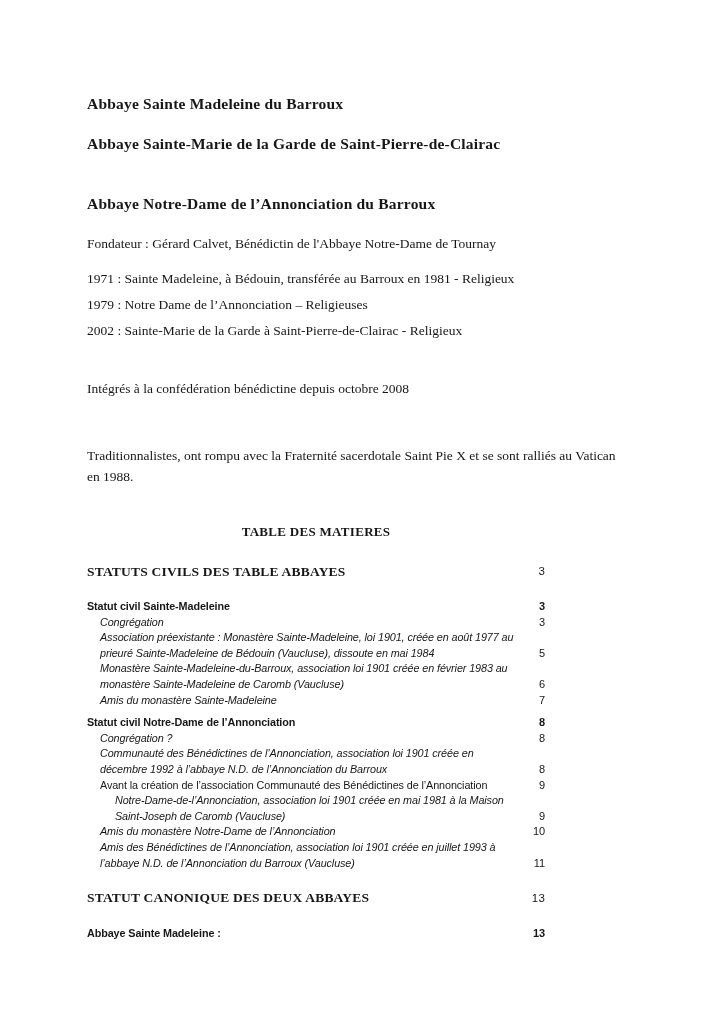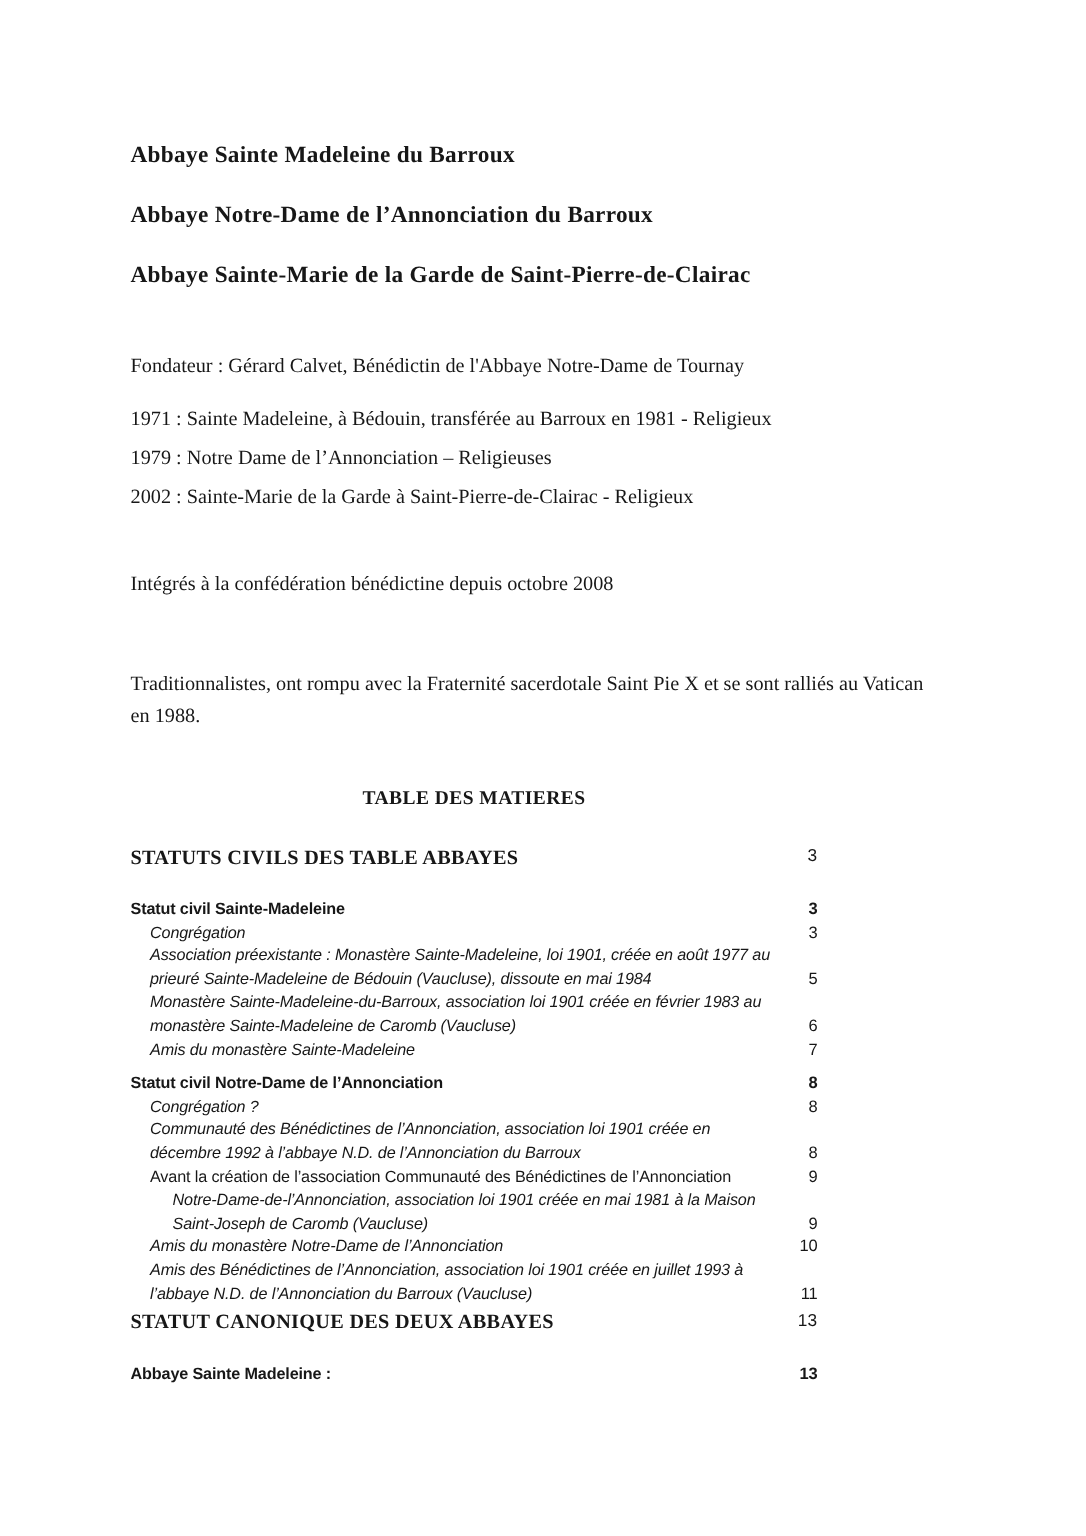--- a/index.html
+++ b/index.html
@@ -81,31 +81,31 @@
     font-size: 10.8px;
     line-height: 15.6px;
     letter-spacing: -0.1px;
   }
   .lvl-h2 { font-weight: bold; }
   .lvl-h2 .toc-page { font-weight: bold; }
   .lvl-h3  .toc-text { font-style: italic; padding-left: 13px; }
   .lvl-h3r .toc-text { font-style: normal; padding-left: 13px; }
   .lvl-h4  .toc-text { font-style: italic; padding-left: 28px; }
   .gap-before-group { margin-top: 7px; gap: 44px; }
-  .gap-before-h1    { margin-top: 2px; }
+  .gap-before-h1    { margin-top: 19px; }
   .lvl-h1.canonique { margin-bottom: 20px; }
 </style>
 </head>
 <body>
 
 <div class="page">
 
   <p class="doc-title">Abbaye Sainte Madeleine du Barroux</p>
+  <p class="doc-title last">Abbaye Sainte-Marie de la Garde de Saint-Pierre-de-Clairac</p>
   <p class="doc-title">Abbaye Notre-Dame de l’Annonciation du Barroux</p>
-  <p class="doc-title last">Abbaye Sainte-Marie de la Garde de Saint-Pierre-de-Clairac</p>
 
   <p class="body-line founder">Fondateur : Gérard Calvet, Bénédictin de l'Abbaye Notre-Dame de Tournay</p>
   <p class="body-line timeline">1971 : Sainte Madeleine, à Bédouin, transférée au Barroux en 1981 - Religieux</p>
   <p class="body-line timeline">1979 : Notre Dame de l’Annonciation – Religieuses</p>
   <p class="body-line timeline last">2002 : Sainte-Marie de la Garde à Saint-Pierre-de-Clairac - Religieux</p>
   <p class="body-line confed">Intégrés à la confédération bénédictine depuis octobre 2008</p>
   <p class="body-line tradition">Traditionnalistes, ont rompu avec la Fraternité sacerdotale Saint Pie X et se sont ralliés au Vatican en 1988.</p>
 
   <p class="toc-title">TABLE DES MATIERES</p>
 

